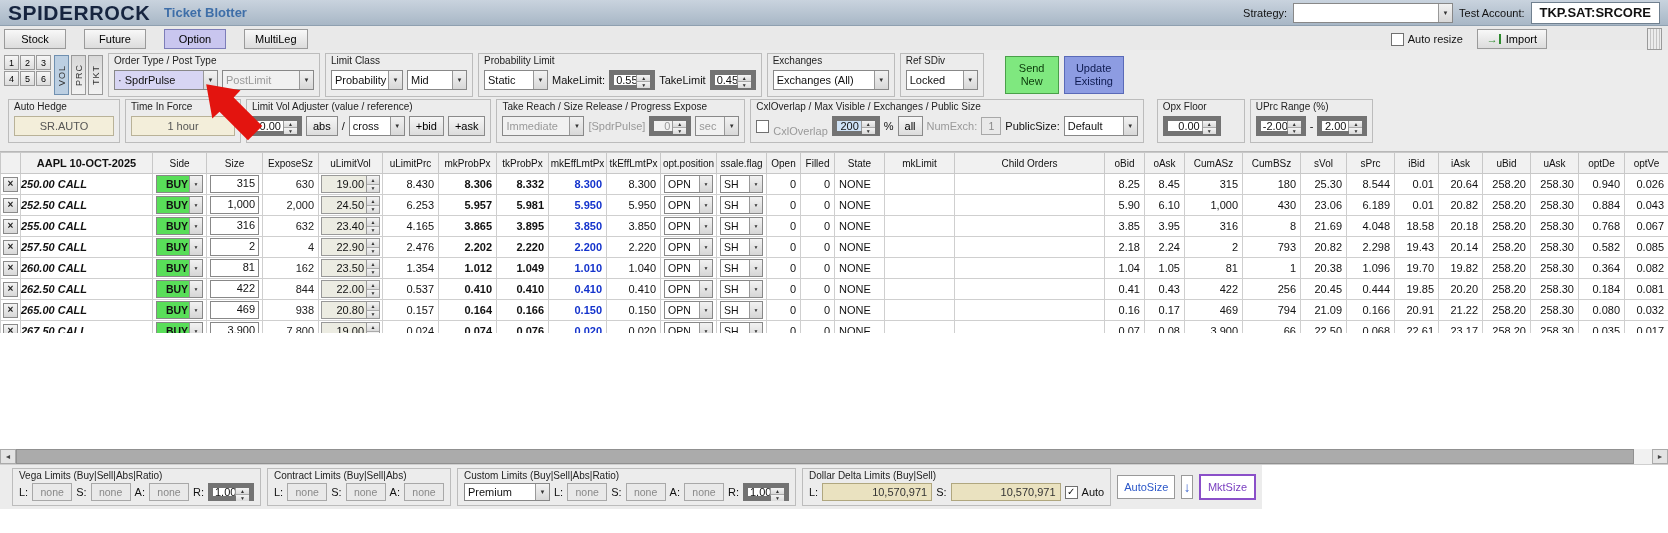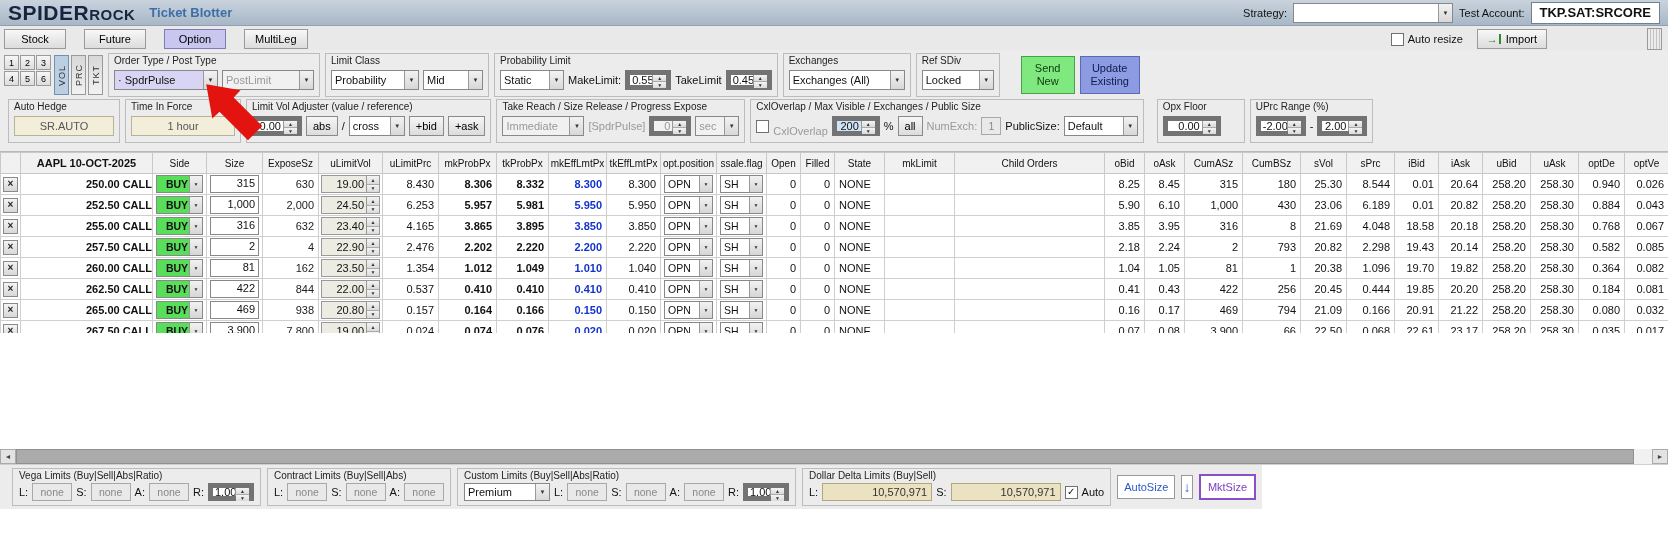--- a/index.html
+++ b/index.html
@@ -4,21 +4,21 @@
 <style>
   html,body { margin:0; padding:0; background:#fff; }
   body { font-family:"Liberation Sans", sans-serif; font-size:11px; color:#111; }
   button { font-family:inherit; cursor:pointer; }
   .app { position:relative; width:1668px; height:533px; overflow:hidden; background:#fff; }
 
   
   .titlebar { height:26px; background:linear-gradient(#c9d3de,#a8b7c6); border-bottom:1px solid #8fa0b0;
               display:flex; align-items:center; padding:0 8px; gap:6px; box-sizing:border-box; }
   .brand-a { font-size:21px; font-weight:700; color:#16243f; letter-spacing:.5px;margin-top:22px; }
-  .brand-b { font-size:15px; font-weight:800; color:#16243f; letter-spacing:.5px; }
+  .brand-b { font-size:20px; font-weight:800; color:#16243f; letter-spacing:.5px; }
   .app-title { font-size:13px; font-weight:700; color:#3e6ea8; margin-left:8px; }
   .spacer { flex:1; }
   .tb-label { font-size:11px; color:#111; white-space:nowrap; }
   .test-account-box { background:#fff; border:1px solid #70808f; font-weight:700; font-size:13px;
                       height:20px; line-height:20px; padding:0 8px; }
 
   
   .dropdown { background:#fff; border:1px solid #888; height:20px; display:flex; align-items:stretch; box-sizing:border-box; }
   .dd-value { flex:1; padding:0 3px; white-space:nowrap; overflow:hidden; font-size:11px; display:flex; align-items:center; }
   .dd-arrow { width:13px; flex:none; background:linear-gradient(#f2f2f2,#d8d8d8); border-left:1px solid #999;
@@ -91,21 +91,21 @@
   .bg-expose { background:#dadad2; color:#222; }
   .bg-ulvol  { background:#e3e3da; }
   .bg-ulprc  { background:#d9d2b2; }
   .bg-prob   { background:#cfc49d; font-weight:700; }
   .bg-eff    { background:#c9cfb2; font-weight:700; color:#1433cc; }
   .bg-eff2   { background:#d3d7c2; }
   .bg-cream  { background:#fffdf2; }
   .bg-white  { background:#fff; }
   .bg-cyan   { background:#d9eef0; }
   .bg-yellow { background:#ffffc8; }
-  .cell-contract { background:#f1f1f1; font-weight:700; text-align:right; }
+  .cell-contract { background:#f1f1f1; font-weight:700; text-align:left;font-style:italic; }
   .cell-x { text-align:center; }
   .xbtn { width:15px; height:15px; border:1px solid #8a8a8a; background:linear-gradient(#f4f4f4,#d8d8d8);
           font-size:10px; line-height:1; padding:0; font-weight:700; color:#222; }
   .size-box { background:#fff; border:1px solid #888; height:16px; margin:1px 3px; text-align:right;
               padding:0 3px; font-size:11px; line-height:14px; }
   .cellspin { display:flex; height:16px; margin:1px 2px; border:1px solid #999; background:#ecece2; }
   .cellspin-val { flex:1; text-align:right; padding-right:2px; font-size:11px; align-self:center; }
   .cellspin .spin-btns { width:12px; }
   .cell-dd { display:flex; height:16px; margin:1px 3px; border:1px solid #888; background:#fff; align-items:stretch; }
   .cdd-val { flex:1; font-size:10.5px; padding-left:3px; display:flex; align-items:center; overflow:hidden; }
@@ -206,21 +206,21 @@
           <div class="dropdown disabled" style="width:92px">
             <span class="dd-value">PostLimit</span>
           <span class="dd-arrow">▼</span>
             </div>
         </div>
       </div>
 
       <div class="group">
         <div class="gtitle">Limit Class</div>
         <div class="gbody">
-          <div class="dropdown" style="width:88px">
+          <div class="dropdown" style="width:72px">
             <span class="dd-value">Probability</span>
           <span class="dd-arrow">▼</span>
             </div>
           <div class="dropdown" style="width:60px">
             <span class="dd-value">Mid</span>
           <span class="dd-arrow">▼</span>
             </div>
         </div>
       </div>
 

